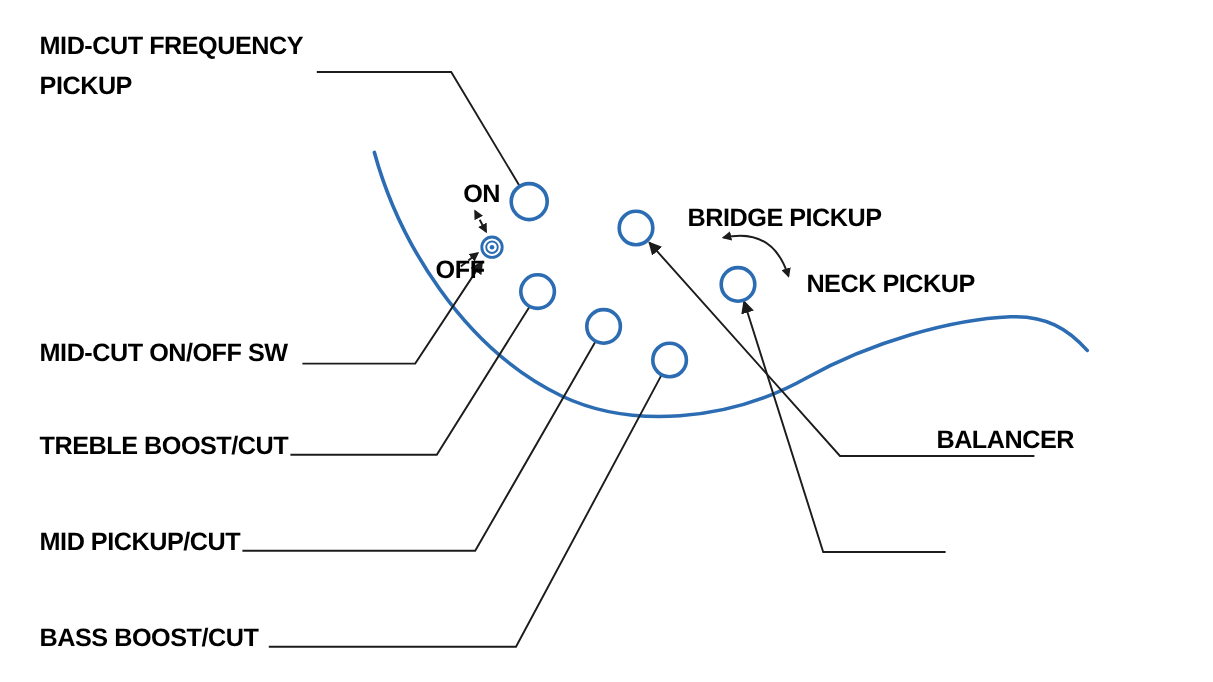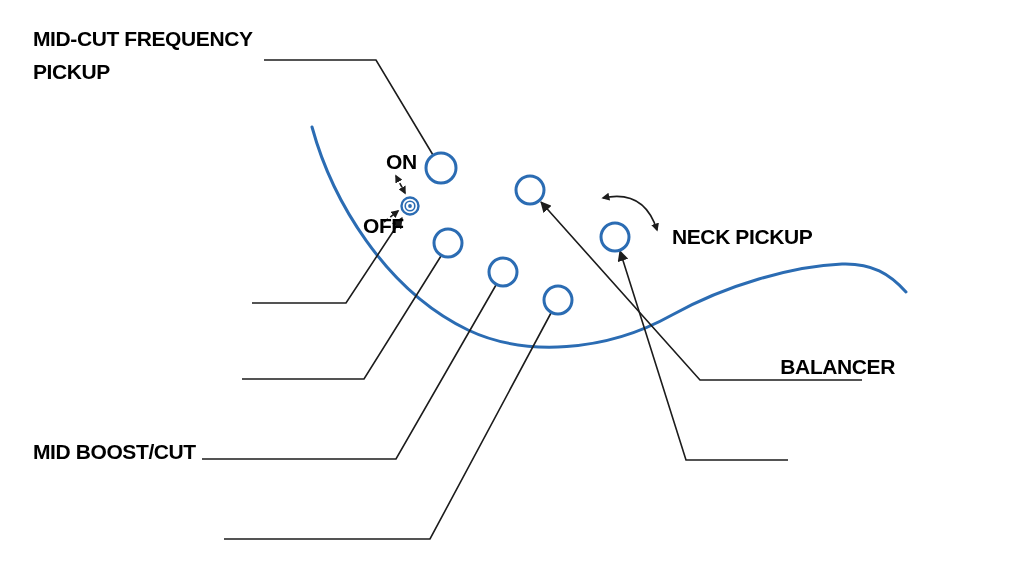--- a/index.html
+++ b/index.html
@@ -75,19 +75,23 @@
       <circle cx="410" cy="206" r="1.9" fill="var(--accent)"></circle>
     </g>
   </svg>
 
   <div class="lbl" style="left:33px;top:28px">MID-CUT FREQUENCY</div>
   <div class="lbl" style="left:33px;top:61px">PICKUP</div>
 
   <div class="lbl" style="left:386px;top:151px">ON</div>
   <div class="lbl" style="left:363px;top:215px">OFF</div>
 
-  <div class="lbl" style="left:33px;top:441px">MID BOOST/CUT</div>
+  <div class="lbl" style="left:33px;top:284px">MID-CUT ON/OFF SW</div>
+  <div class="lbl" style="left:33px;top:361px">TREBLE BOOST/CUT</div>
+  <div class="lbl" style="left:33px;top:441px">MID PICKUP/CUT</div>
+  <div class="lbl" style="left:33px;top:521px">BASS BOOST/CUT</div>
 
+  <div class="lbl" style="left:573px;top:171px">BRIDGE PICKUP</div>
   <div class="lbl" style="left:672px;top:226px">NECK PICKUP</div>
 
   <div class="lbl" style="right:28px;top:356px">BALANCER</div>
 
 </div>
 
 </body></html>

